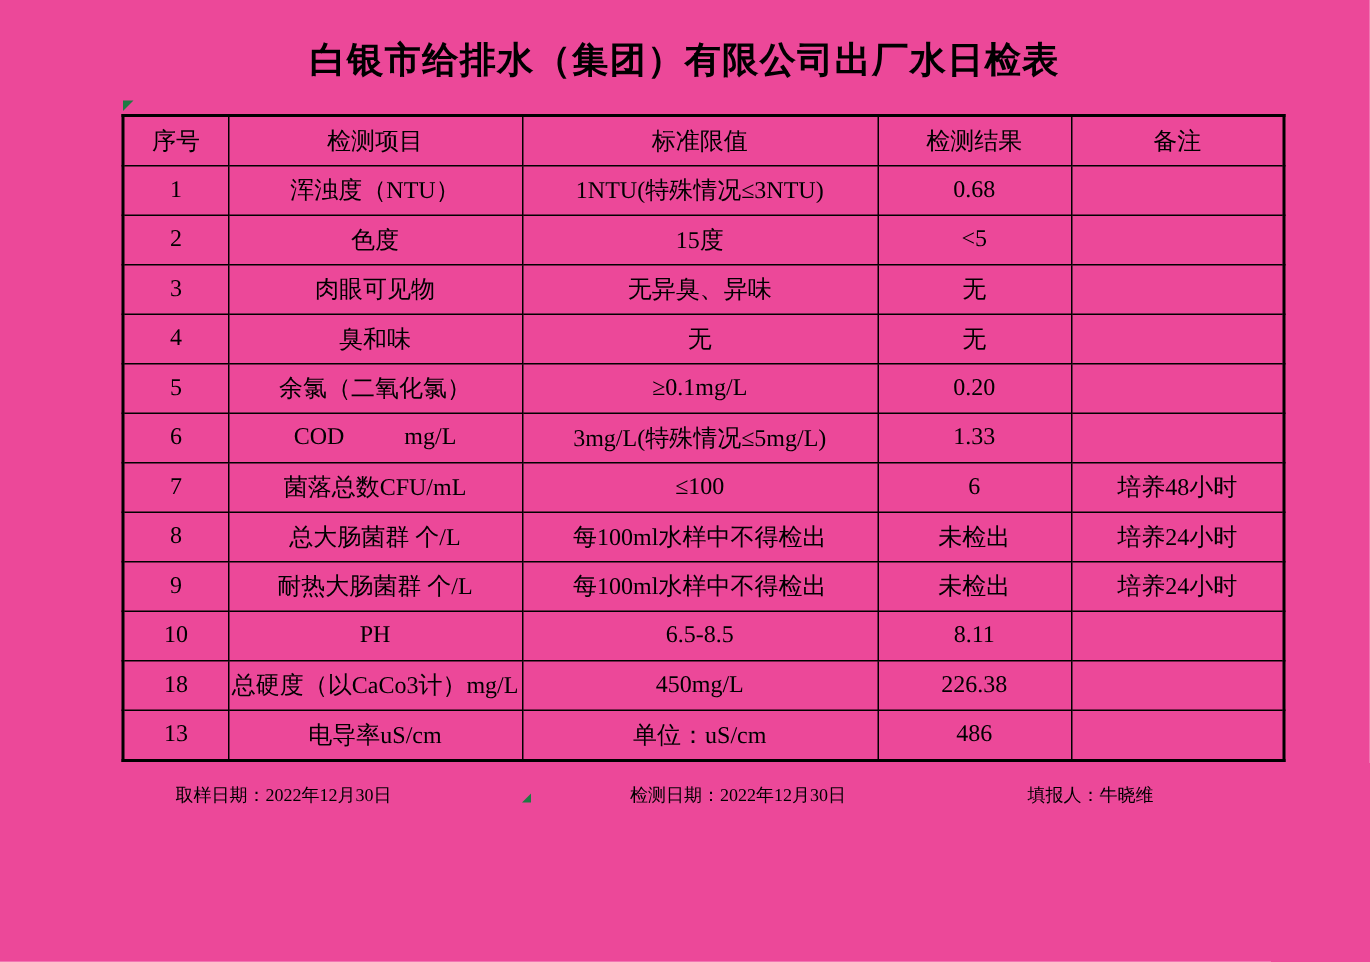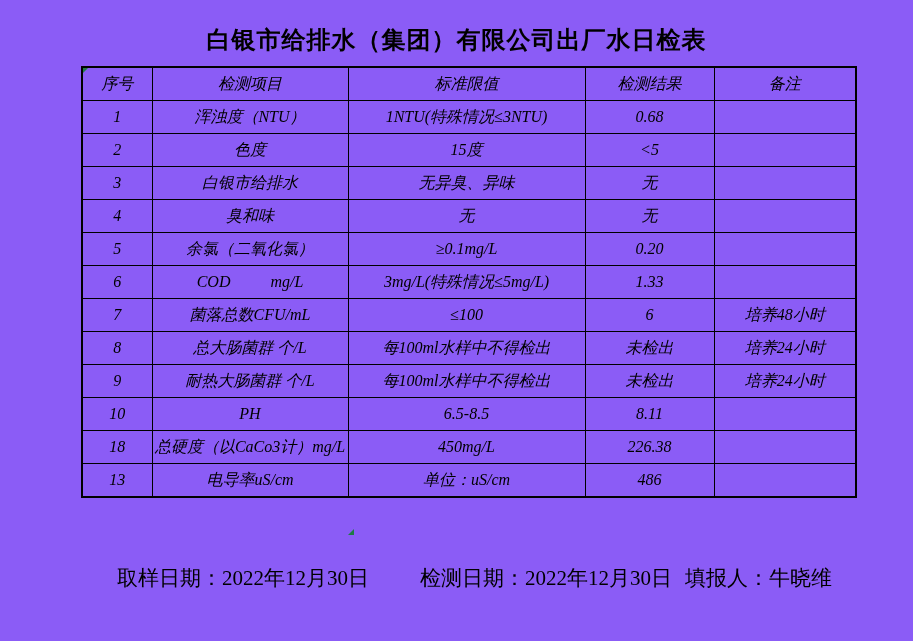--- a/index.html
+++ b/index.html
@@ -4,40 +4,39 @@
 <style>
   html, body { margin: 0; padding: 0; }
   body {
     width: 913px; height: 641px;
     background: #ffffff;
     font-family: "Liberation Serif", "DejaVu Serif", serif;
     color: #000000;
     position: relative;
     overflow: hidden;
   }
-  .sheet { position: absolute; inset: 0; background: #8b5cf6; }
+  .sheet { position: absolute; inset: 0; background: #ec4899; }
 
   .page-title {
     position: absolute;
     top: 24px; left: 0; width: 913px;
     text-align: center;
     font-size: 24px;
     font-weight: bold;
     letter-spacing: 1px;
     white-space: pre;
   }
 
   table.report {
     position: absolute;
-    left: 81px; top: 66px;
+    left: 81px; top: 76px;
     width: 774px;
     border-collapse: collapse;
     table-layout: fixed;
     border: 2px solid #000000;
-    font-style: italic;
   }
   table.report th, table.report td {
     border: 1px solid #000000;
     padding: 0 2px;
     text-align: center;
     vertical-align: middle;
     font-size: 16px;
     font-weight: normal;
     height: 32px;
     white-space: pre;
@@ -51,22 +50,22 @@
     border-right: 7px solid transparent;
   }
   .bottom-marker {
     left: 348px; top: 529px;
     border-bottom: 6px solid #1f7a44;
     border-left: 6px solid transparent;
   }
 
   .footer-line {
     position: absolute;
-    top: 564px; left: 0; width: 806px; height: 22px;
-    font-size: 21px;
+    top: 522px; left: 0; width: 806px; height: 22px;
+    font-size: 12px;
   }
   .footer-item { position: absolute; top: 0; white-space: pre; }
   .footer-sampling { left: 117px; }
   .footer-testing  { left: 420px; }
   .footer-reporter { left: 685px; font-family: Liberation Serif, serif; }
 </style>
 </head>
 <body>
 
 <div class="sheet">
@@ -103,21 +102,21 @@
       </tr>
       <tr>
         <td>2</td>
         <td>色度</td>
         <td>15度</td>
         <td>&lt;5</td>
         <td></td>
       </tr>
       <tr>
         <td>3</td>
-        <td>白银市给排水</td>
+        <td>肉眼可见物</td>
         <td>无异臭、异味</td>
         <td>无</td>
         <td></td>
       </tr>
       <tr>
         <td>4</td>
         <td>臭和味</td>
         <td>无</td>
         <td>无</td>
         <td></td>

